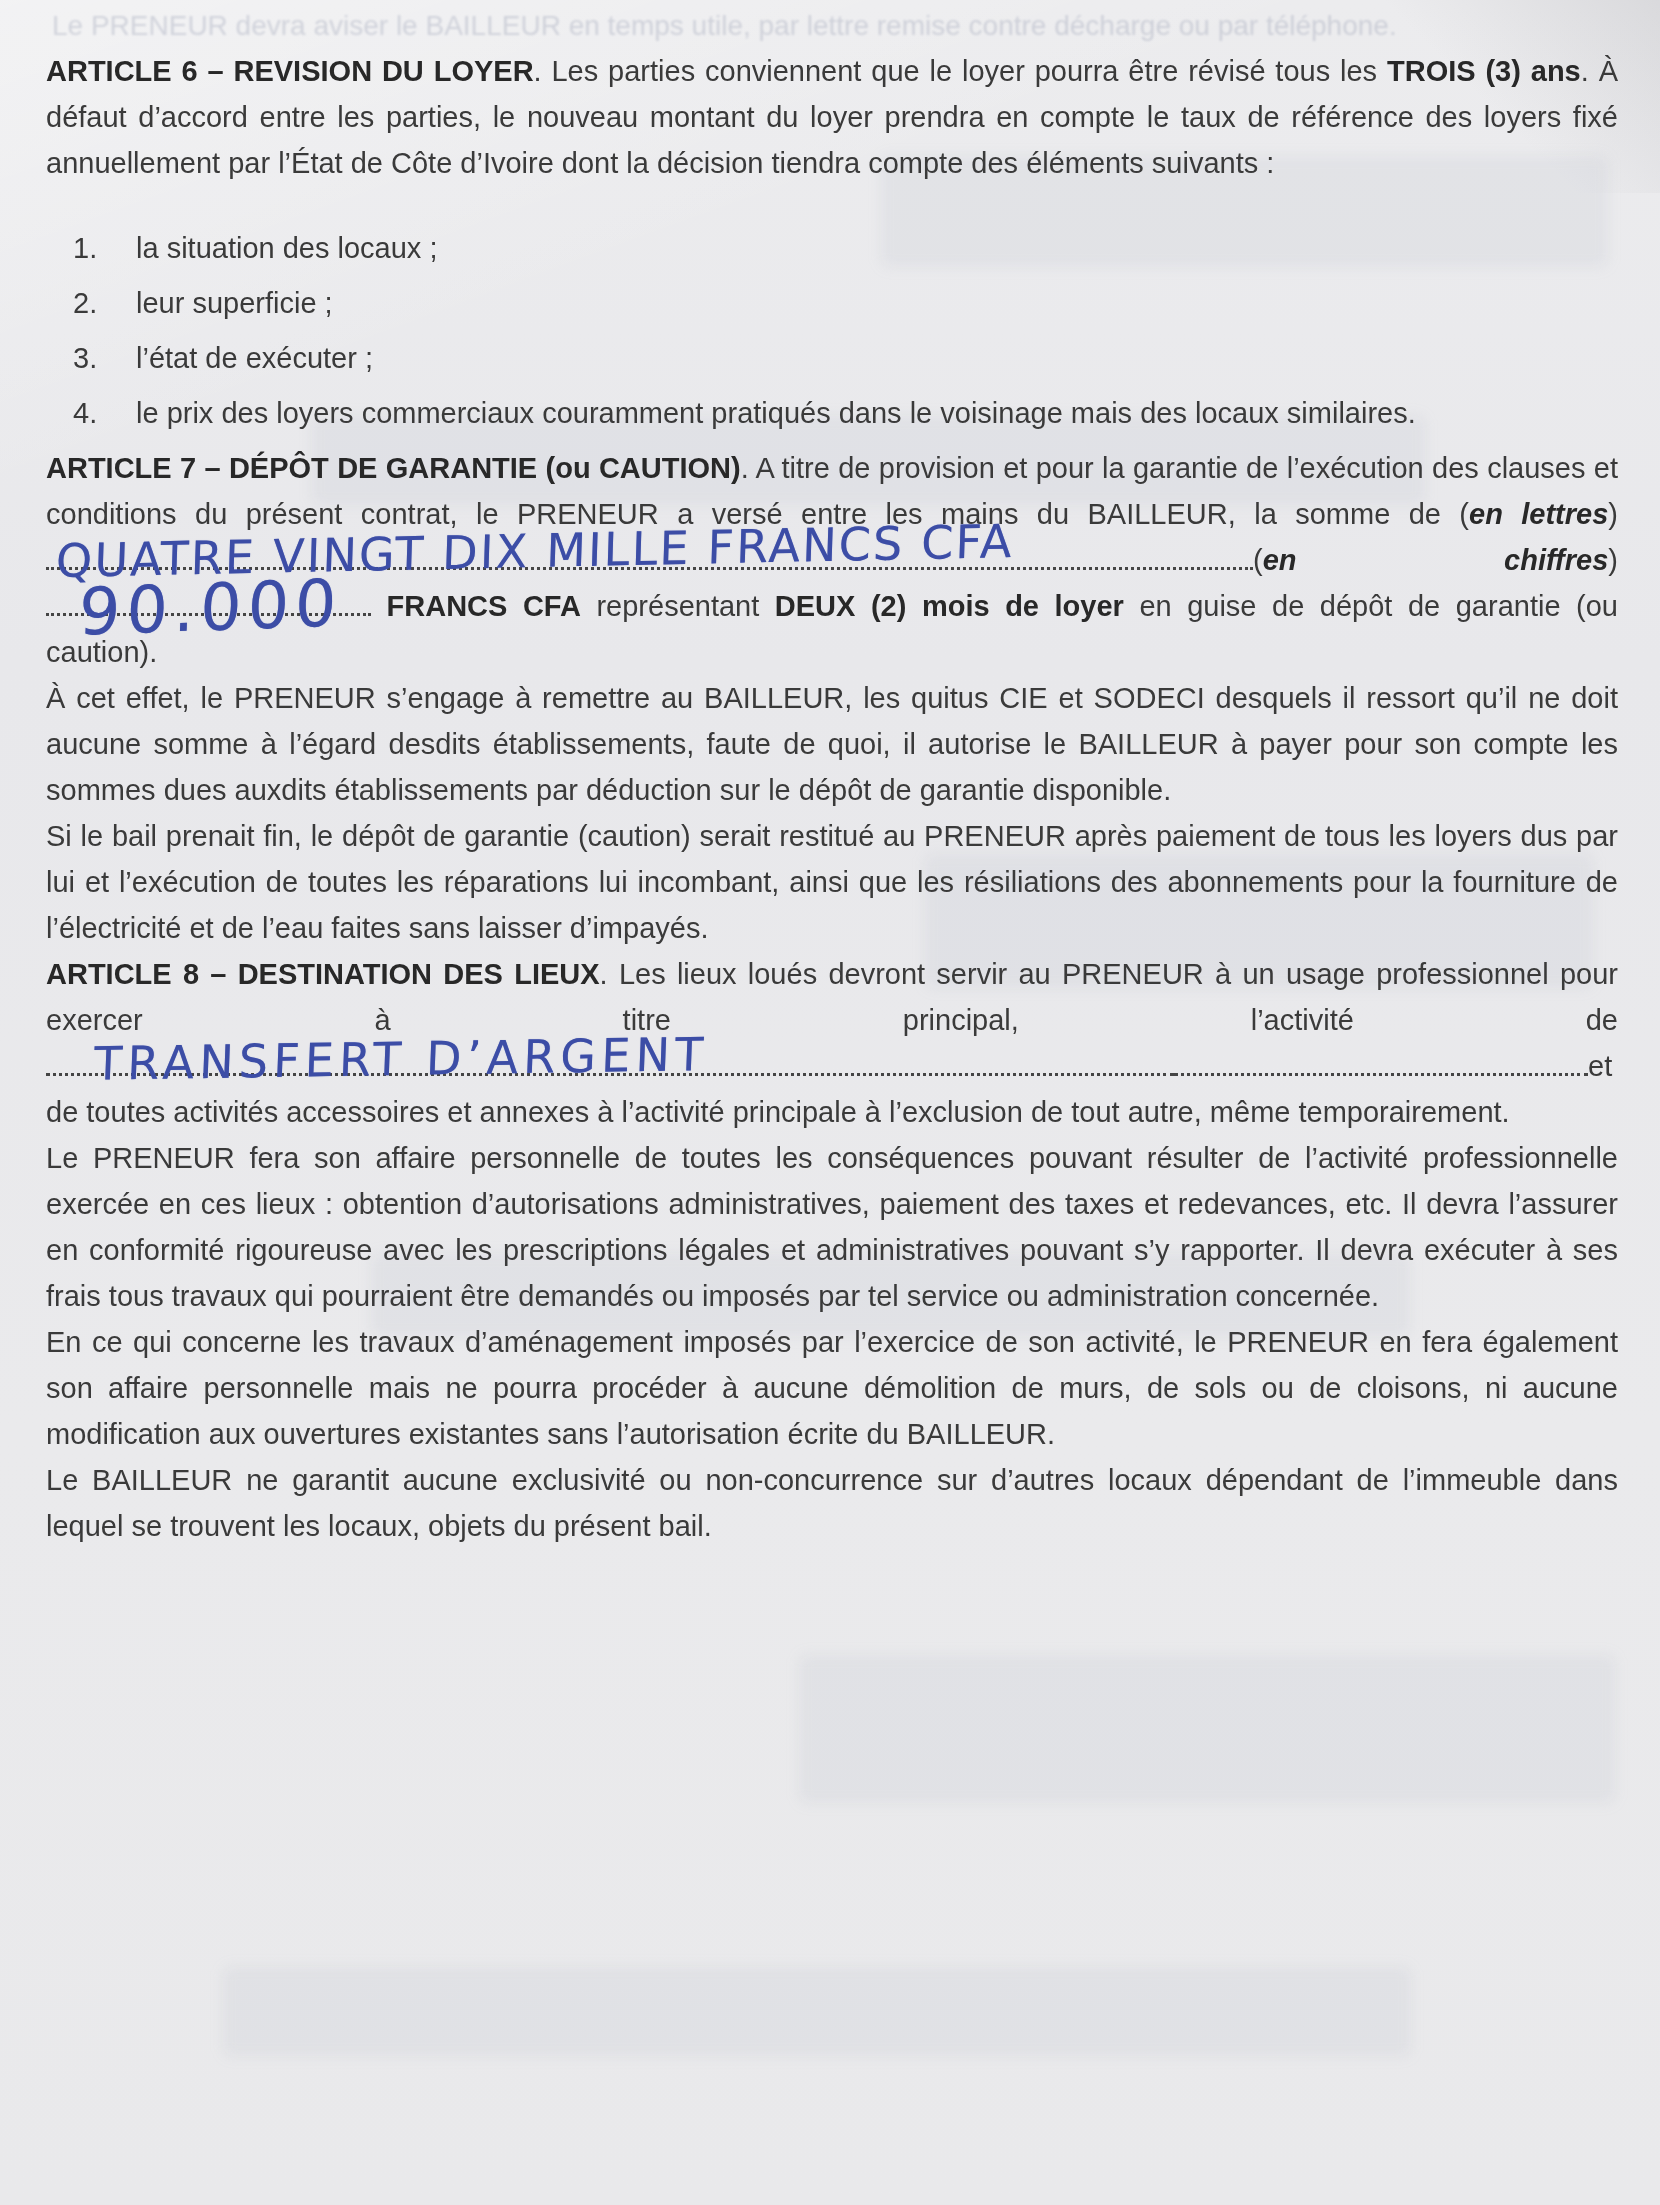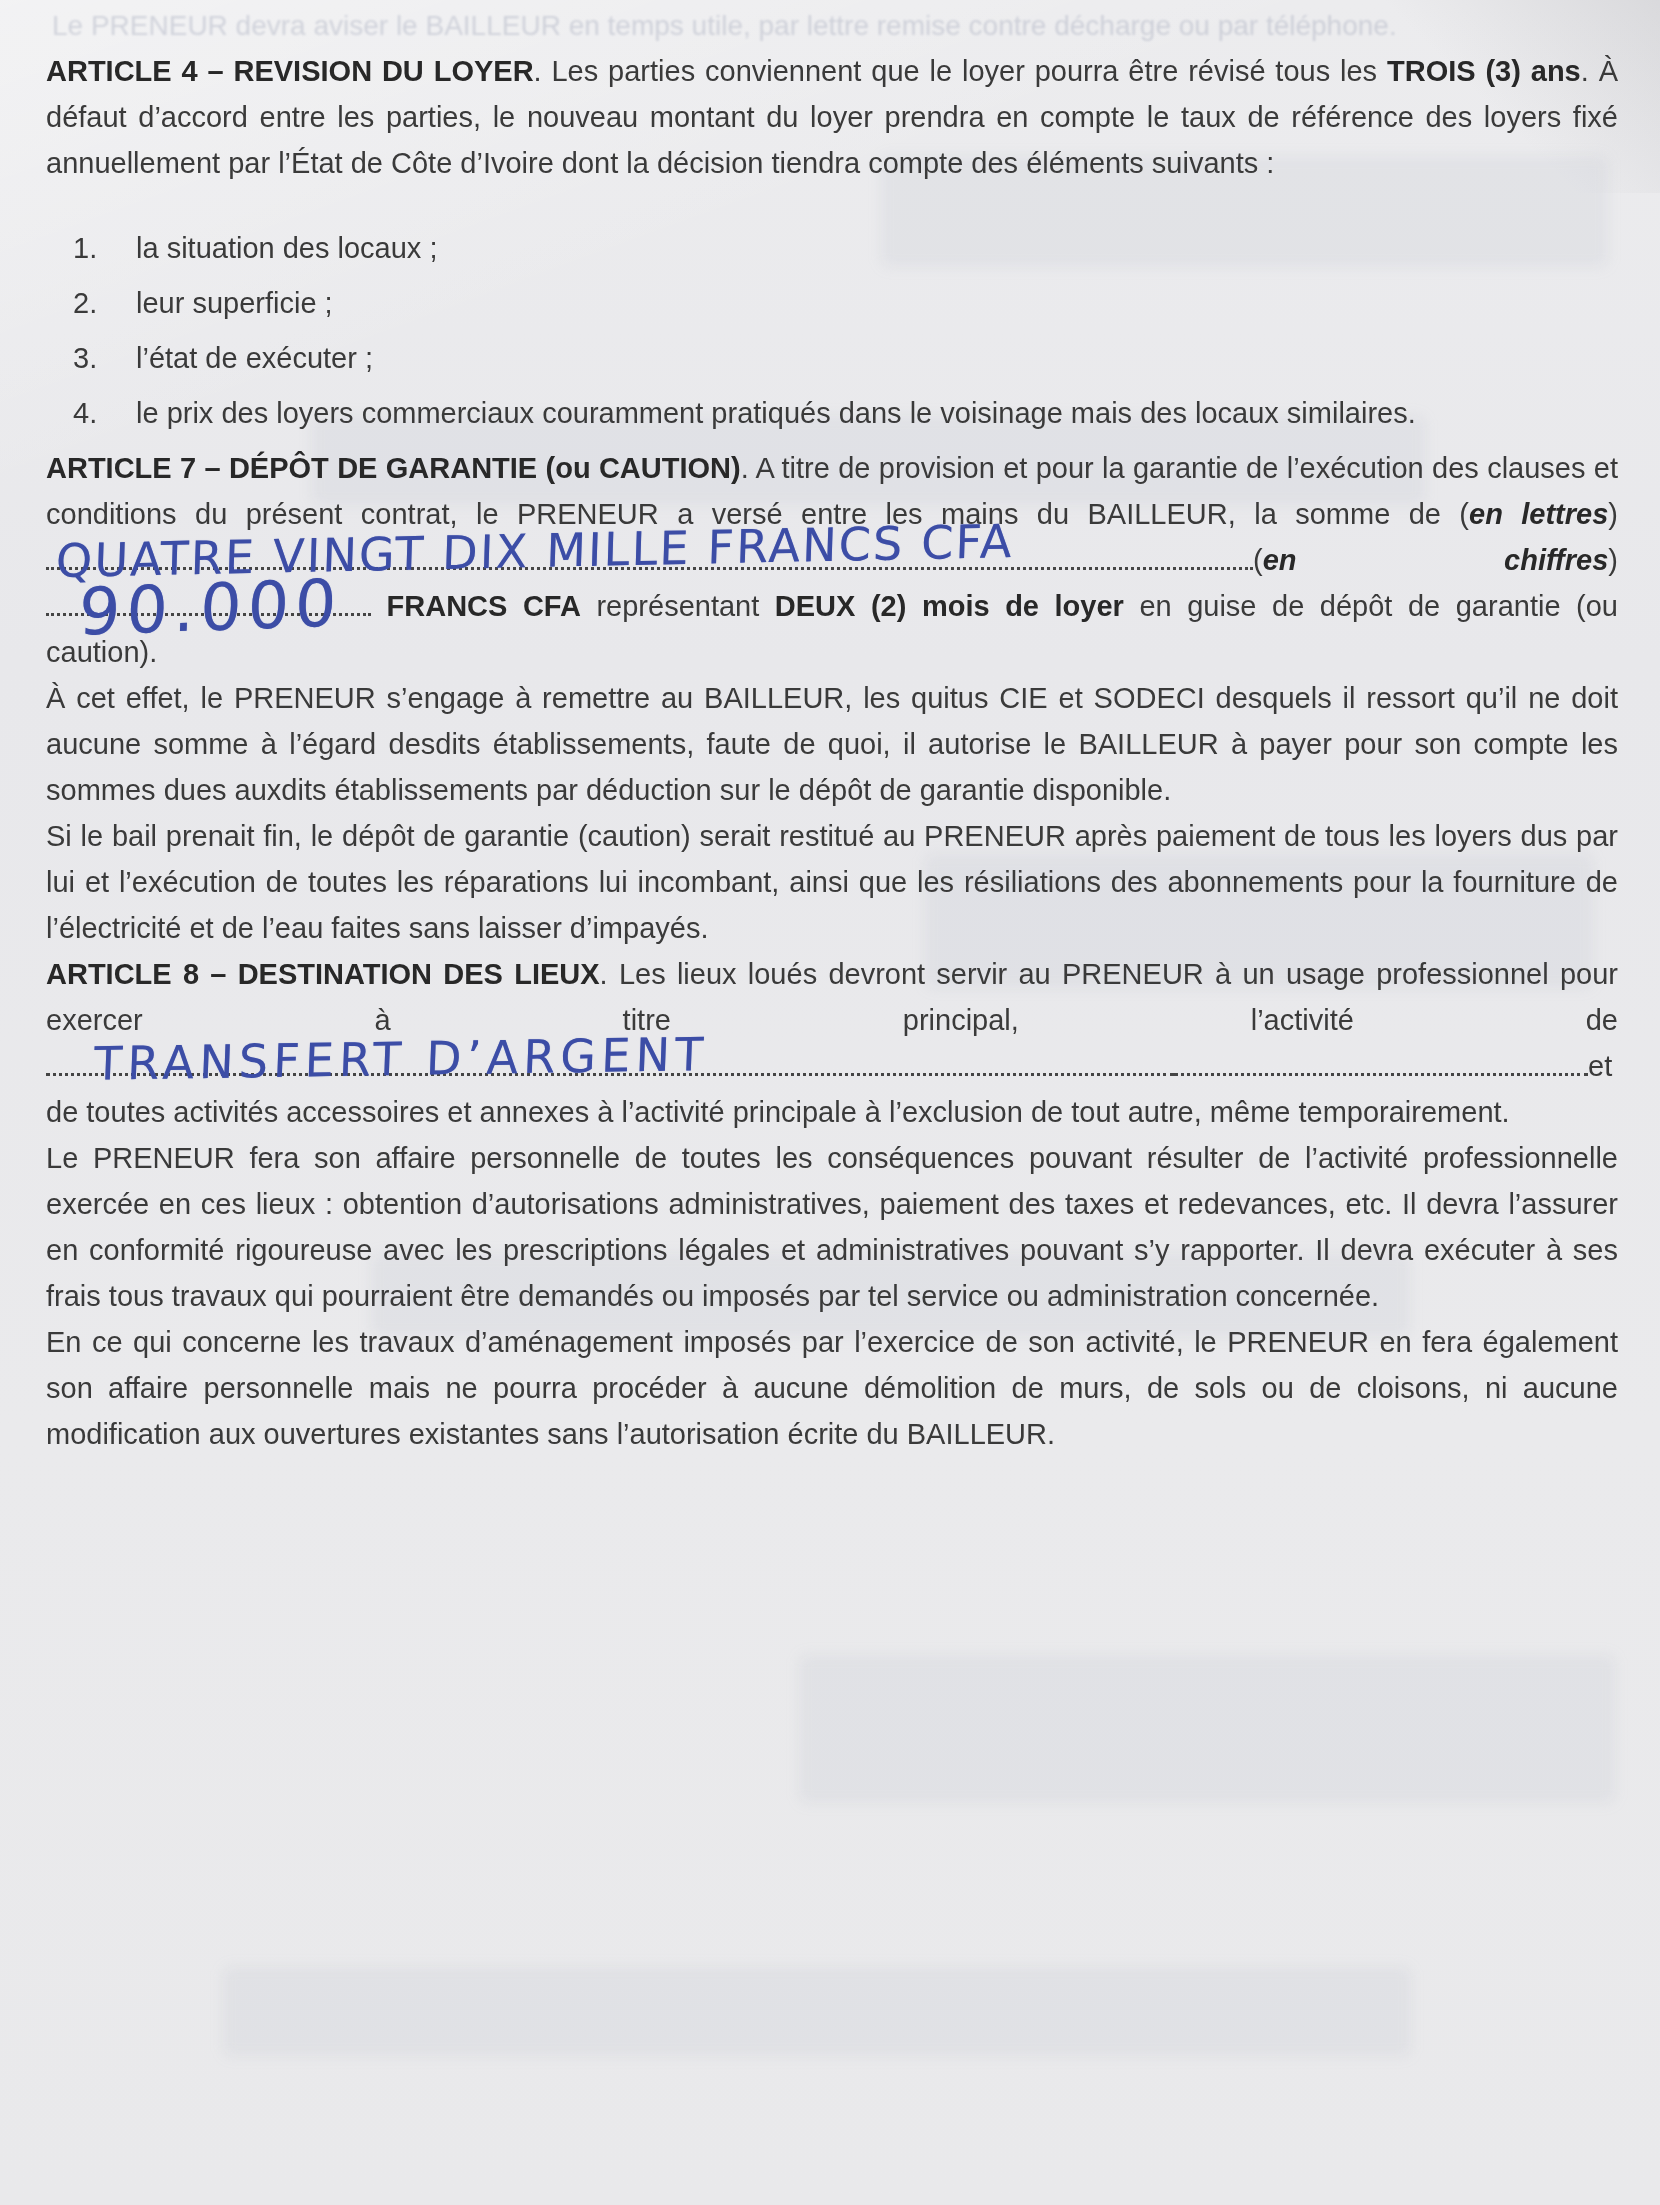--- a/index.html
+++ b/index.html
@@ -76,21 +76,21 @@
   <div class="ghost-line">Le PRENEUR devra aviser le BAILLEUR en temps utile, par lettre remise contre décharge ou par téléphone.</div>
   <div class="smudge" style="top:156px;right:52px;width:727px;height:111px;"></div>
   <div class="smudge" style="top:416px;left:312px;width:1113px;height:89px;"></div>
   <div class="smudge" style="top:854px;right:67px;width:668px;height:134px;"></div>
   <div class="smudge" style="top:1254px;left:371px;width:1039px;height:82px;"></div>
   <div class="smudge" style="top:1655px;right:45px;width:816px;height:148px;"></div>
   <div class="smudge" style="top:1967px;left:223px;width:1188px;height:89px;"></div>
 
   <div class="content">
 
-    <p class="para a6"><b>ARTICLE  4 – REVISION DU LOYER</b><span>. Les parties conviennent que le loyer pourra être révisé tous les </span><b>TROIS (3) ans</b><span>. À défaut d’accord entre les parties, le nouveau montant du loyer prendra en compte le taux de référence des loyers fixé annuellement par l’État de Côte d’Ivoire dont la décision tiendra compte des éléments suivants :</span></p>
+    <p class="para a6"><b>ARTICLE  6 – REVISION DU LOYER</b><span>. Les parties conviennent que le loyer pourra être révisé tous les </span><b>TROIS (3) ans</b><span>. À défaut d’accord entre les parties, le nouveau montant du loyer prendra en compte le taux de référence des loyers fixé annuellement par l’État de Côte d’Ivoire dont la décision tiendra compte des éléments suivants :</span></p>
 
     <div class="list">
       <div class="li">
           <span class="num">1.</span>
           <span class="txt">la situation des locaux ;</span>
         </div>
       <div class="li">
           <span class="num">2.</span>
           <span class="txt">leur superficie ;</span>
         </div>
@@ -111,16 +111,17 @@
     <p class="para p-si">Si le bail prenait fin, le dépôt de garantie (caution) serait restitué au PRENEUR après paiement de tous les loyers dus par lui et l’exécution de toutes les réparations lui incombant, ainsi que les résiliations des abonnements pour la fourniture de l’électricité et de l’eau faites sans laisser d’impayés.</p>
 
     <p class="para a8"><b>ARTICLE 8 – DESTINATION DES LIEUX</b><span>. Les lieux loués devront servir au PRENEUR à un usage professionnel pour exercer à titre principal, l’activité de </span><span class="blank blank-activite"><span class="hand hand-activite" style="color: rgb(60, 77, 166);">TRANSFERT D’ARGENT</span></span><span class="lead-dots"></span><span>et de toutes activités accessoires et annexes à l’activité principale à l’exclusion de tout autre, même temporairement.</span></p>
 
 
 
     <p class="para p-pren">Le PRENEUR fera son affaire personnelle de toutes les conséquences pouvant résulter de l’activité professionnelle exercée en ces lieux : obtention d’autorisations administratives, paiement des taxes et redevances, etc. Il devra l’assurer en conformité rigoureuse avec les prescriptions légales et administratives pouvant s’y rapporter. Il devra exécuter à ses frais tous travaux qui pourraient être demandés ou imposés par tel service ou administration concernée.</p>
 
     <p class="para p-trav">En ce qui concerne les travaux d’aménagement imposés par l’exercice de son activité, le PRENEUR en fera également son affaire personnelle mais ne pourra procéder à aucune démolition de murs, de sols ou de cloisons, ni aucune modification aux ouvertures existantes sans l’autorisation écrite du BAILLEUR.</p>
 
+    <p class="para p-bail">Le BAILLEUR ne garantit aucune exclusivité ou non-concurrence sur d’autres locaux dépendant de l’immeuble dans lequel se trouvent les locaux, objets du présent bail.</p>
 
   </div>
 </div>
 
 
 </body></html>

